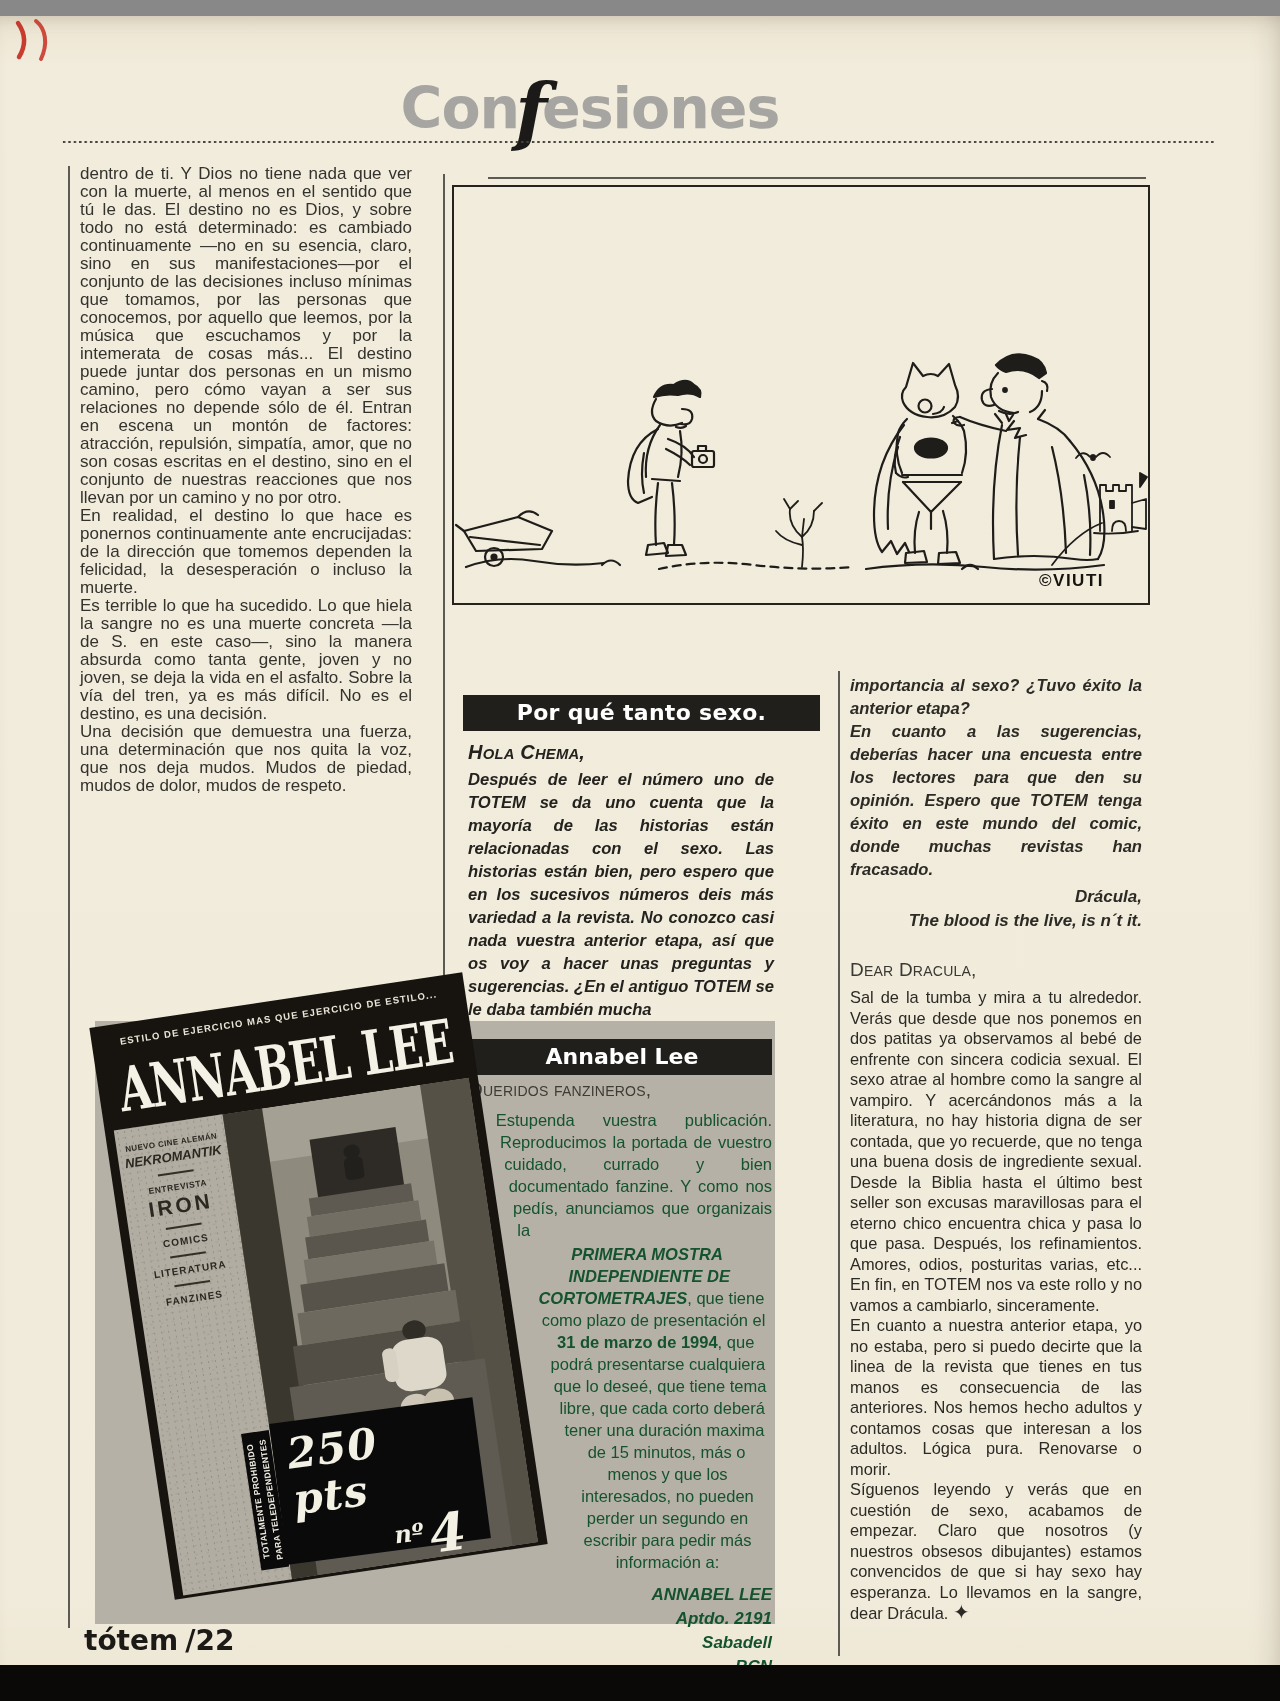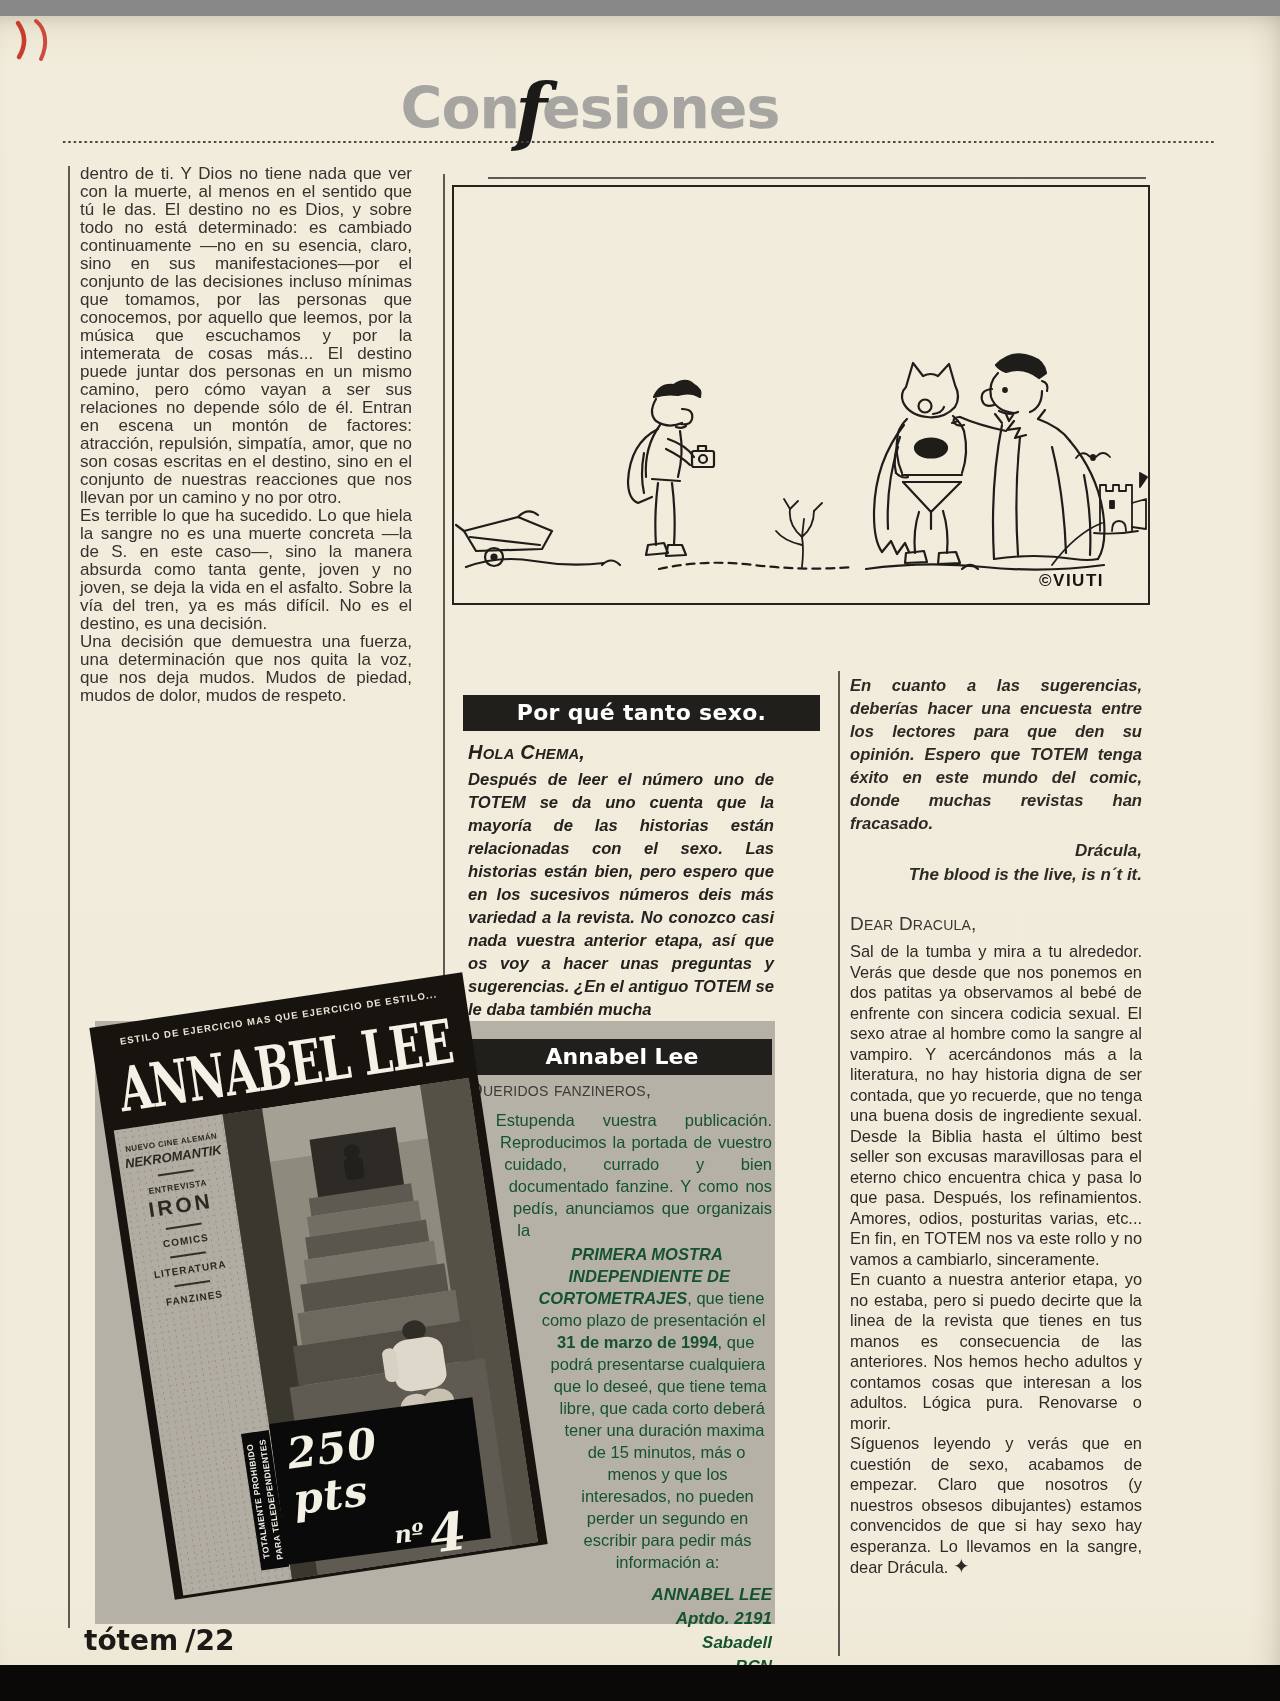--- a/index.html
+++ b/index.html
@@ -108,20 +108,21 @@
   </div>
   <div class="abs dotted-rule"></div>
 
   <div class="abs vrule rule-left"></div>
   <div class="abs vrule rule-mid"></div>
   <div class="abs vrule rule-right"></div>
   <div class="abs hairline-top"></div>
 
   <div class="abs col-left">
     <p>dentro de ti. Y Dios no tiene nada que ver con la muerte, al menos en el sentido que tú le das. El destino no es Dios, y sobre todo no está determinado: es cambiado continuamente —no en su esencia, claro, sino en sus manifestaciones—por el conjunto de las decisiones incluso mínimas que tomamos, por las personas que conocemos, por aquello que leemos, por la música que escuchamos y por la intemerata de cosas más... El destino puede juntar dos personas en un mismo camino, pero cómo vayan a ser sus relaciones no depende sólo de él. Entran en escena un montón de factores: atracción, repulsión, simpatía, amor, que no son cosas escritas en el destino, sino en el conjunto de nuestras reacciones que nos llevan por un camino y no por otro.</p>
+    <p>En realidad, el destino lo que hace es ponernos continuamente ante encrucijadas: de la dirección que tomemos dependen la felicidad, la desesperación o incluso la muerte.</p>
     <p>Es terrible lo que ha sucedido. Lo que hiela la sangre no es una muerte concreta —la de S. en este caso—, sino la manera absurda como tanta gente, joven y no joven, se deja la vida en el asfalto. Sobre la vía del tren, ya es más difícil. No es el destino, es una decisión.</p>
     <p>Una decisión que demuestra una fuerza, una determinación que nos quita la voz, que nos deja mudos. Mudos de piedad, mudos de dolor, mudos de respeto.</p>
   </div>
 
   <div class="abs cartoon-box">
     <svg width="100%" height="100%" viewBox="0 0 694 416" preserveAspectRatio="none">
       <g stroke="#1f1d1a" stroke-width="2.2" fill="none" stroke-linecap="round" stroke-linejoin="round">
 
         <path d="M12,380 Q45,368 80,374 T150,376"></path>
         <path d="M205,382 Q250,372 300,378 T400,380" stroke-dasharray="8 6"></path>
@@ -237,20 +238,21 @@
   </div>
 
   <div class="abs bar bar1">Por qué tanto sexo.</div>
 
   <div class="abs col-mid-letter">
     <div class="saluta bi smallcaps"><span>H</span><span class="scx">O</span><span class="scx">L</span><span class="scx">A</span><span> </span><span>C</span><span class="scx">H</span><span class="scx">E</span><span class="scx">M</span><span class="scx">A</span><span>,</span></div>
     <p class="body bi">Después de leer el número uno de TOTEM se da uno cuenta que la mayoría de las historias están relacionadas con el sexo. Las historias están bien, pero espero que en los sucesivos números deis más variedad a la revista. No conozco casi nada vuestra anterior etapa, así que os voy a hacer unas preguntas y sugerencias. ¿En el antiguo TOTEM se le daba también mucha</p>
   </div>
 
   <div class="abs col-right">
+    <p class="topletter bi">importancia al sexo? ¿Tuvo éxito la anterior etapa?</p>
     <p class="topletter bi">En cuanto a las sugerencias, deberías hacer una encuesta entre los lectores para que den su opinión. Espero que TOTEM tenga éxito en este mundo del comic, donde muchas revistas han fracasado.</p>
     <div class="sig">
       <div>Drácula,</div>
       <div>The blood is the live, is n´t it.</div>
     </div>
     <div class="saluta2 smallcaps"><span>D</span><span class="scx">E</span><span class="scx">A</span><span class="scx">R</span><span> </span><span>D</span><span class="scx">R</span><span class="scx">A</span><span class="scx">C</span><span class="scx">U</span><span class="scx">L</span><span class="scx">A</span><span>,</span></div>
     <p class="reg">Sal de la tumba y mira a tu alrededor. Verás que desde que nos ponemos en dos patitas ya observamos al bebé de enfrente con sincera codicia sexual. El sexo atrae al hombre como la sangre al vampiro. Y acercándonos más a la literatura, no hay historia digna de ser contada, que yo recuerde, que no tenga una buena dosis de ingrediente sexual. Desde la Biblia hasta el último best seller son excusas maravillosas para el eterno chico encuentra chica y pasa lo que pasa. Después, los refinamientos. Amores, odios, posturitas varias, etc... En fin, en TOTEM nos va este rollo y no vamos a cambiarlo, sinceramente.</p>
     <p class="reg">En cuanto a nuestra anterior etapa, yo no estaba, pero si puedo decirte que la linea de la revista que tienes en tus manos es consecuencia de las anteriores. Nos hemos hecho adultos y contamos cosas que interesan a los adultos. Lógica pura. Renovarse o morir.</p>
     <p class="reg"><span>Síguenos leyendo y verás que en cuestión de sexo, acabamos de empezar. Claro que nosotros (y nuestros obsesos dibujantes) estamos convencidos de que si hay sexo hay esperanza. Lo llevamos en la sangre, dear Drácula. </span><span class="endstar">✦</span></p>
   </div>

